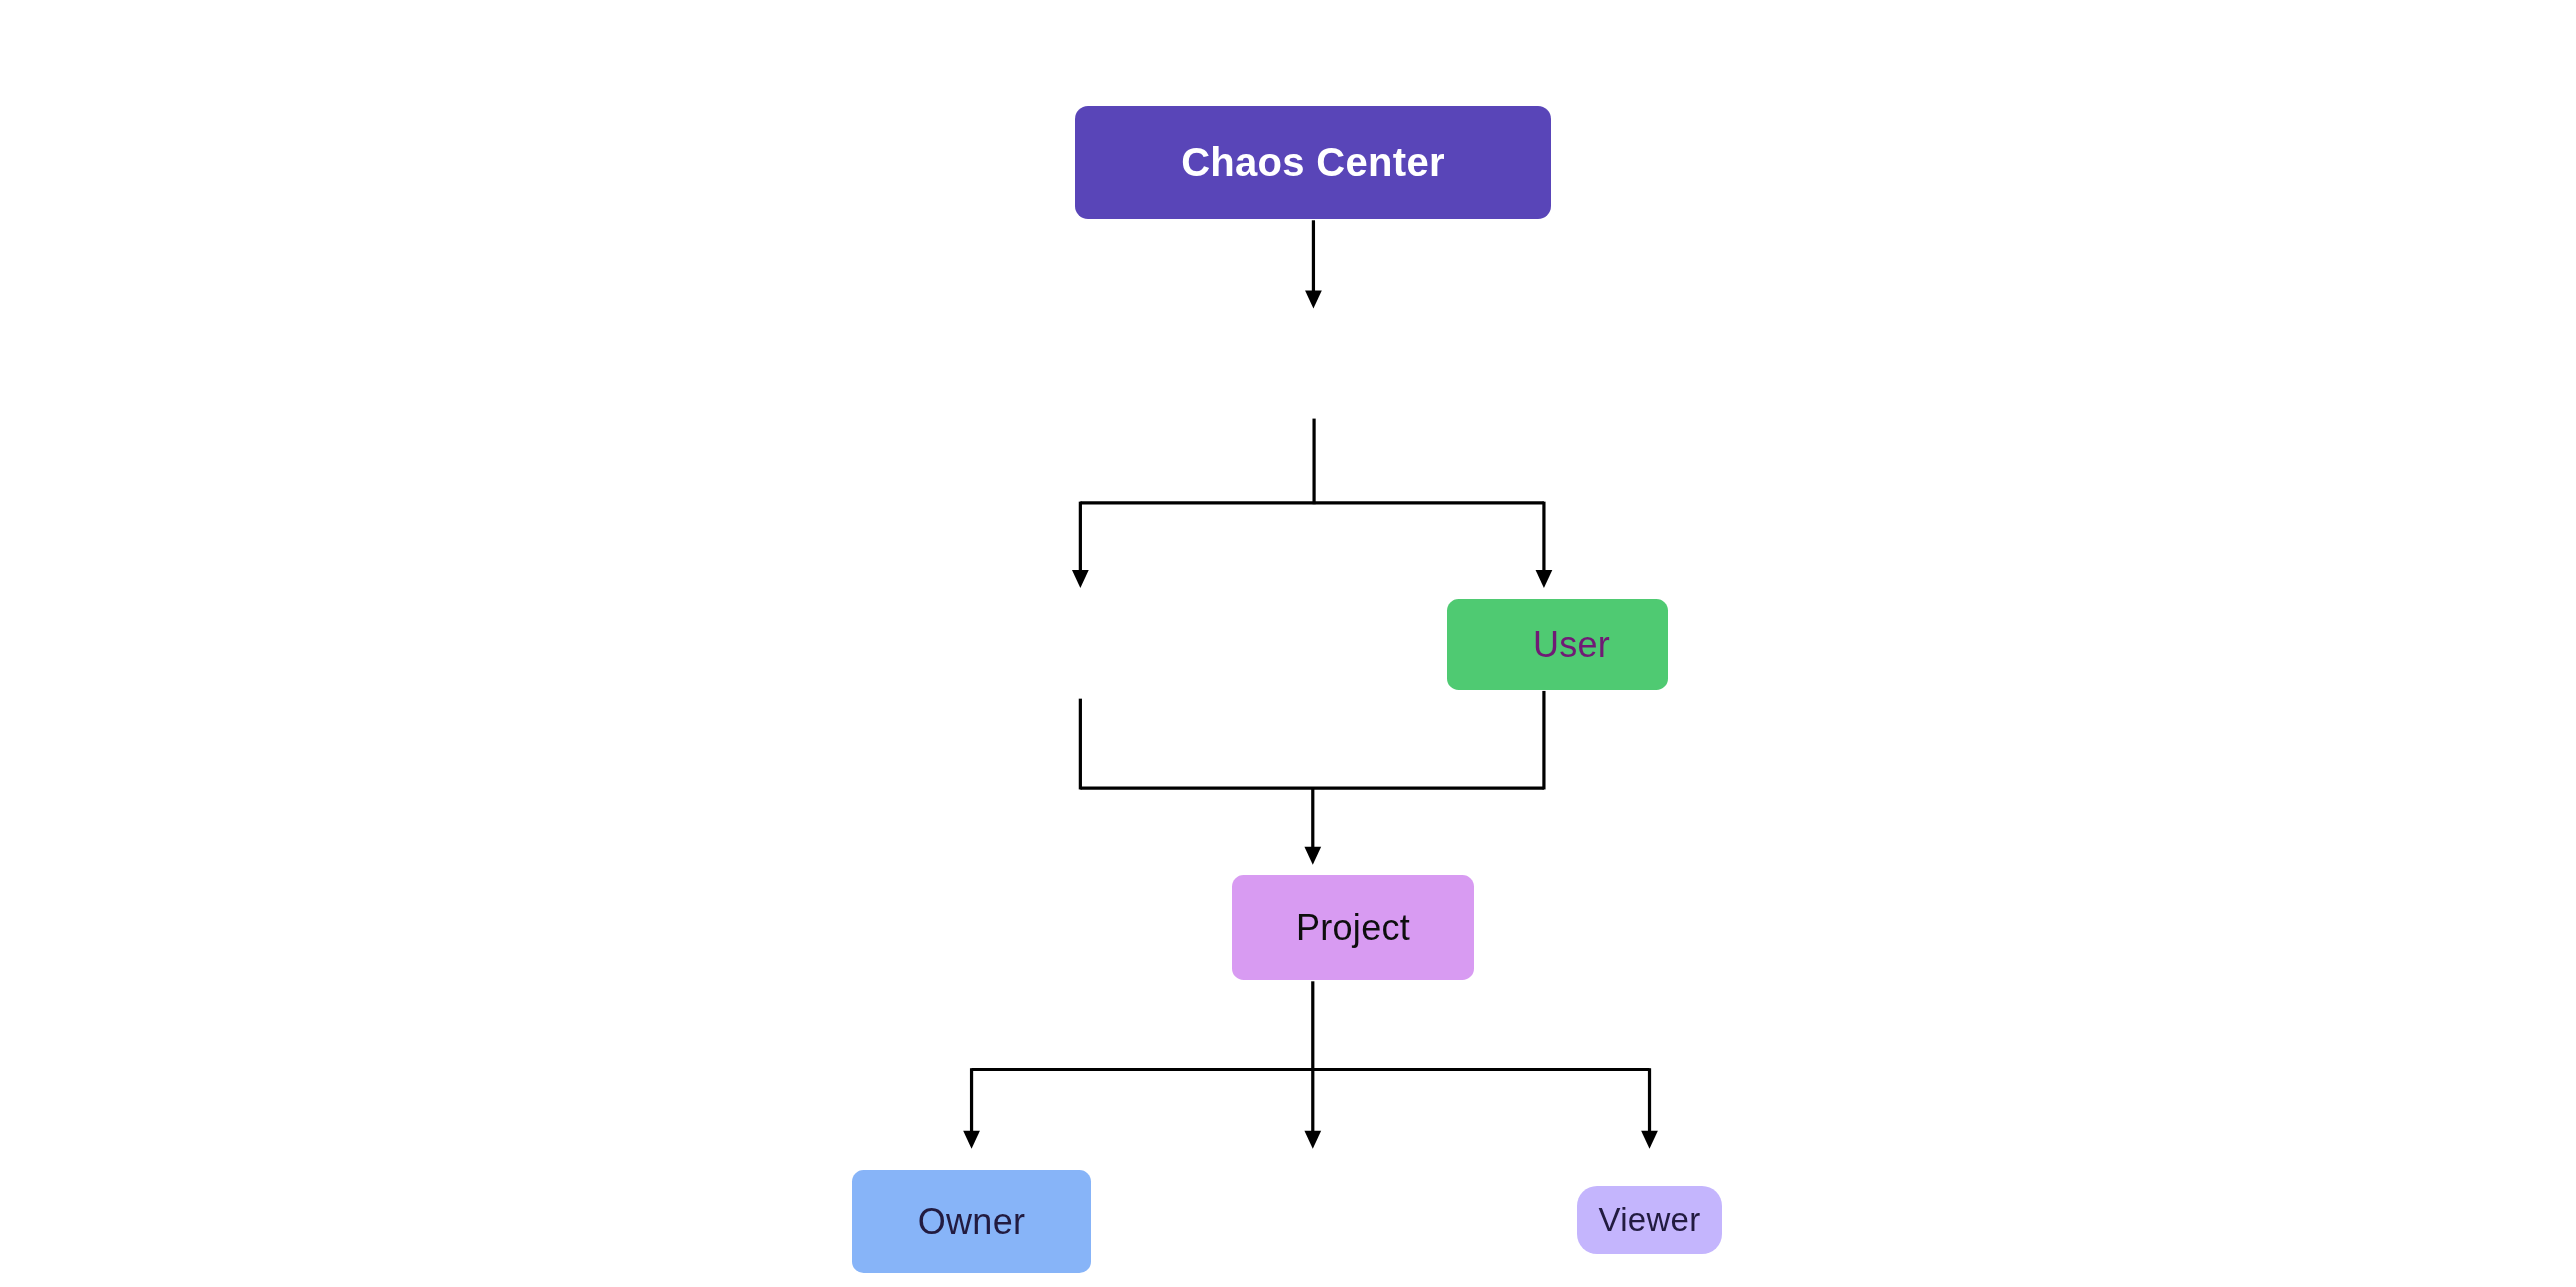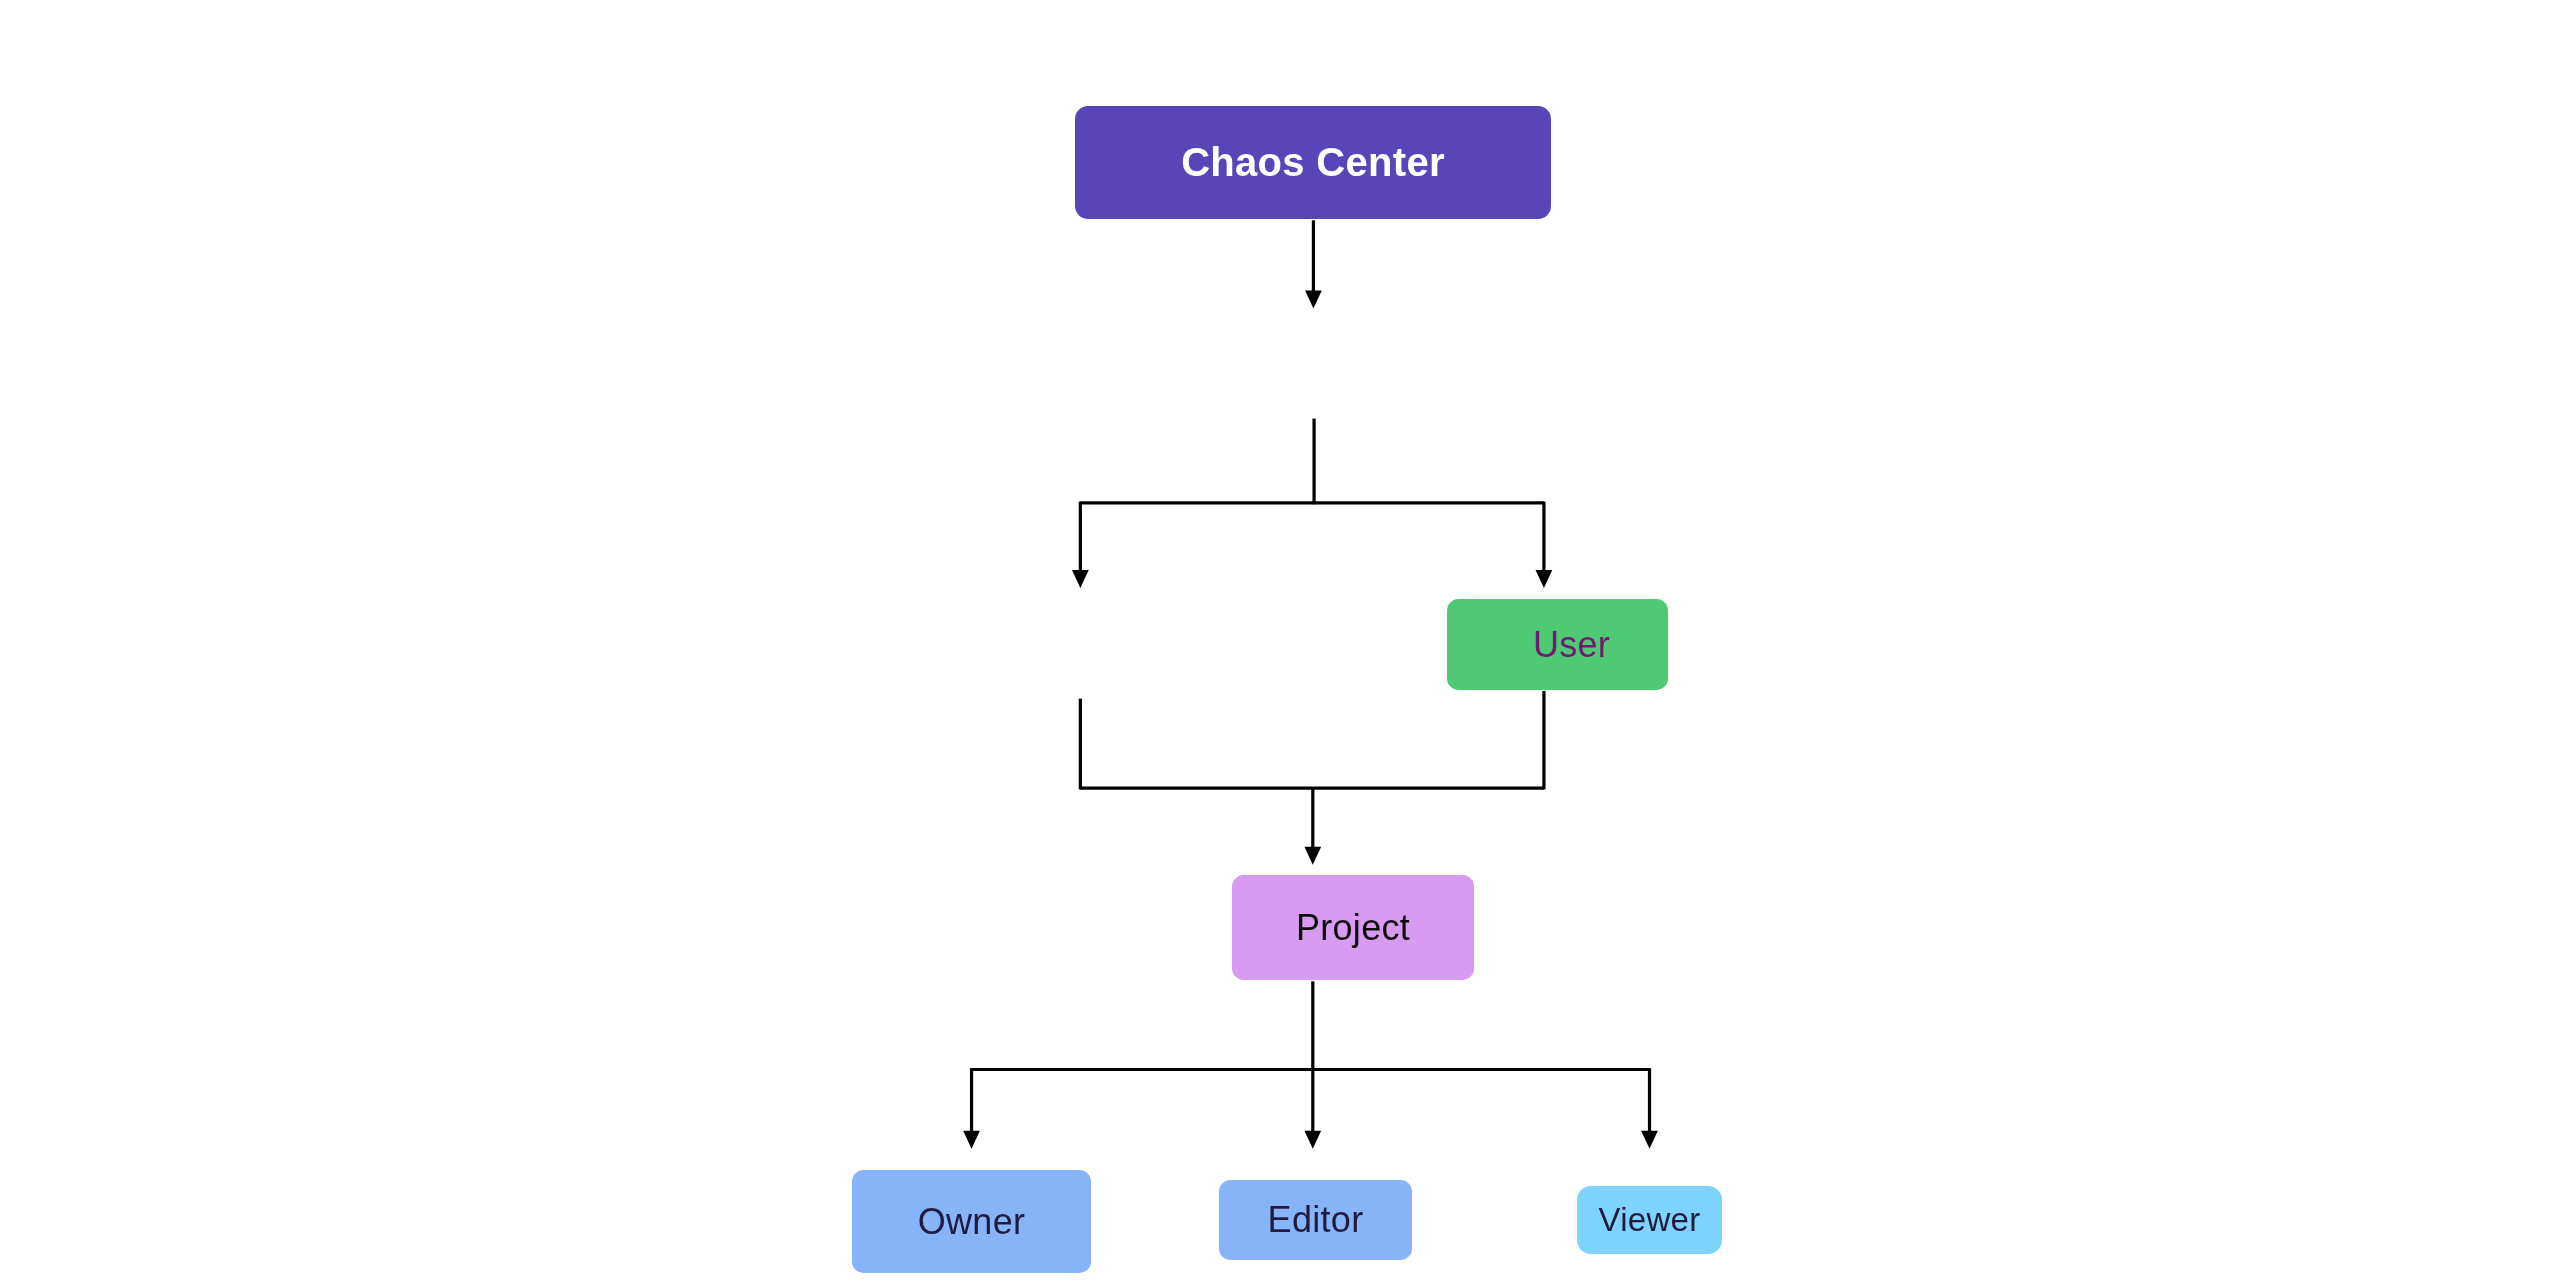--- a/index.html
+++ b/index.html
@@ -81,18 +81,17 @@
   <div class="node title" style="left: 1075px; top: 61px; width: 476px; height: 113px; background-color: rgb(89, 69, 184); color: rgb(255, 255, 255);">Chaos Center</div>
 
 
 
   <div class="node" style="left: 1447px; top: 554px; width: 193px; height: 91px; background-color: rgb(79, 202, 114); color: #701a75; padding-left: 28px;">User</div>
 
   <div class="node" style="left: 1232px; top: 830px; width: 242px; height: 105px; background-color: rgb(216, 155, 242); color: rgb(14, 14, 14);">Project</div>
 
   <div class="node" style="left: 852px; top: 1125px; width: 239px; height: 103px; background-color: rgb(135, 180, 248); color: rgb(34, 27, 64);">Owner</div>
 
-  <div class="node" style="left: 1219px; top: 1135px; width: 193px; height: 80px; background-color: rgb(135, 180, 248); color: rgb(34, 27, 64);">Editor</div>
 
-  <div class="node" style="left: 1577px; top: 1141px; width: 145px; height: 68px; font-size: 33px; border-radius: 14px; background-color: #7dd3fc; color: rgb(34, 27, 64);">Viewer</div>
+  <div class="node" style="left: 1577px; top: 1141px; width: 145px; height: 68px; font-size: 33px; border-radius: 20px; background-color: #c4b5fd; color: rgb(34, 27, 64);">Viewer</div>
 
 </div>
 
 
 </body></html>

